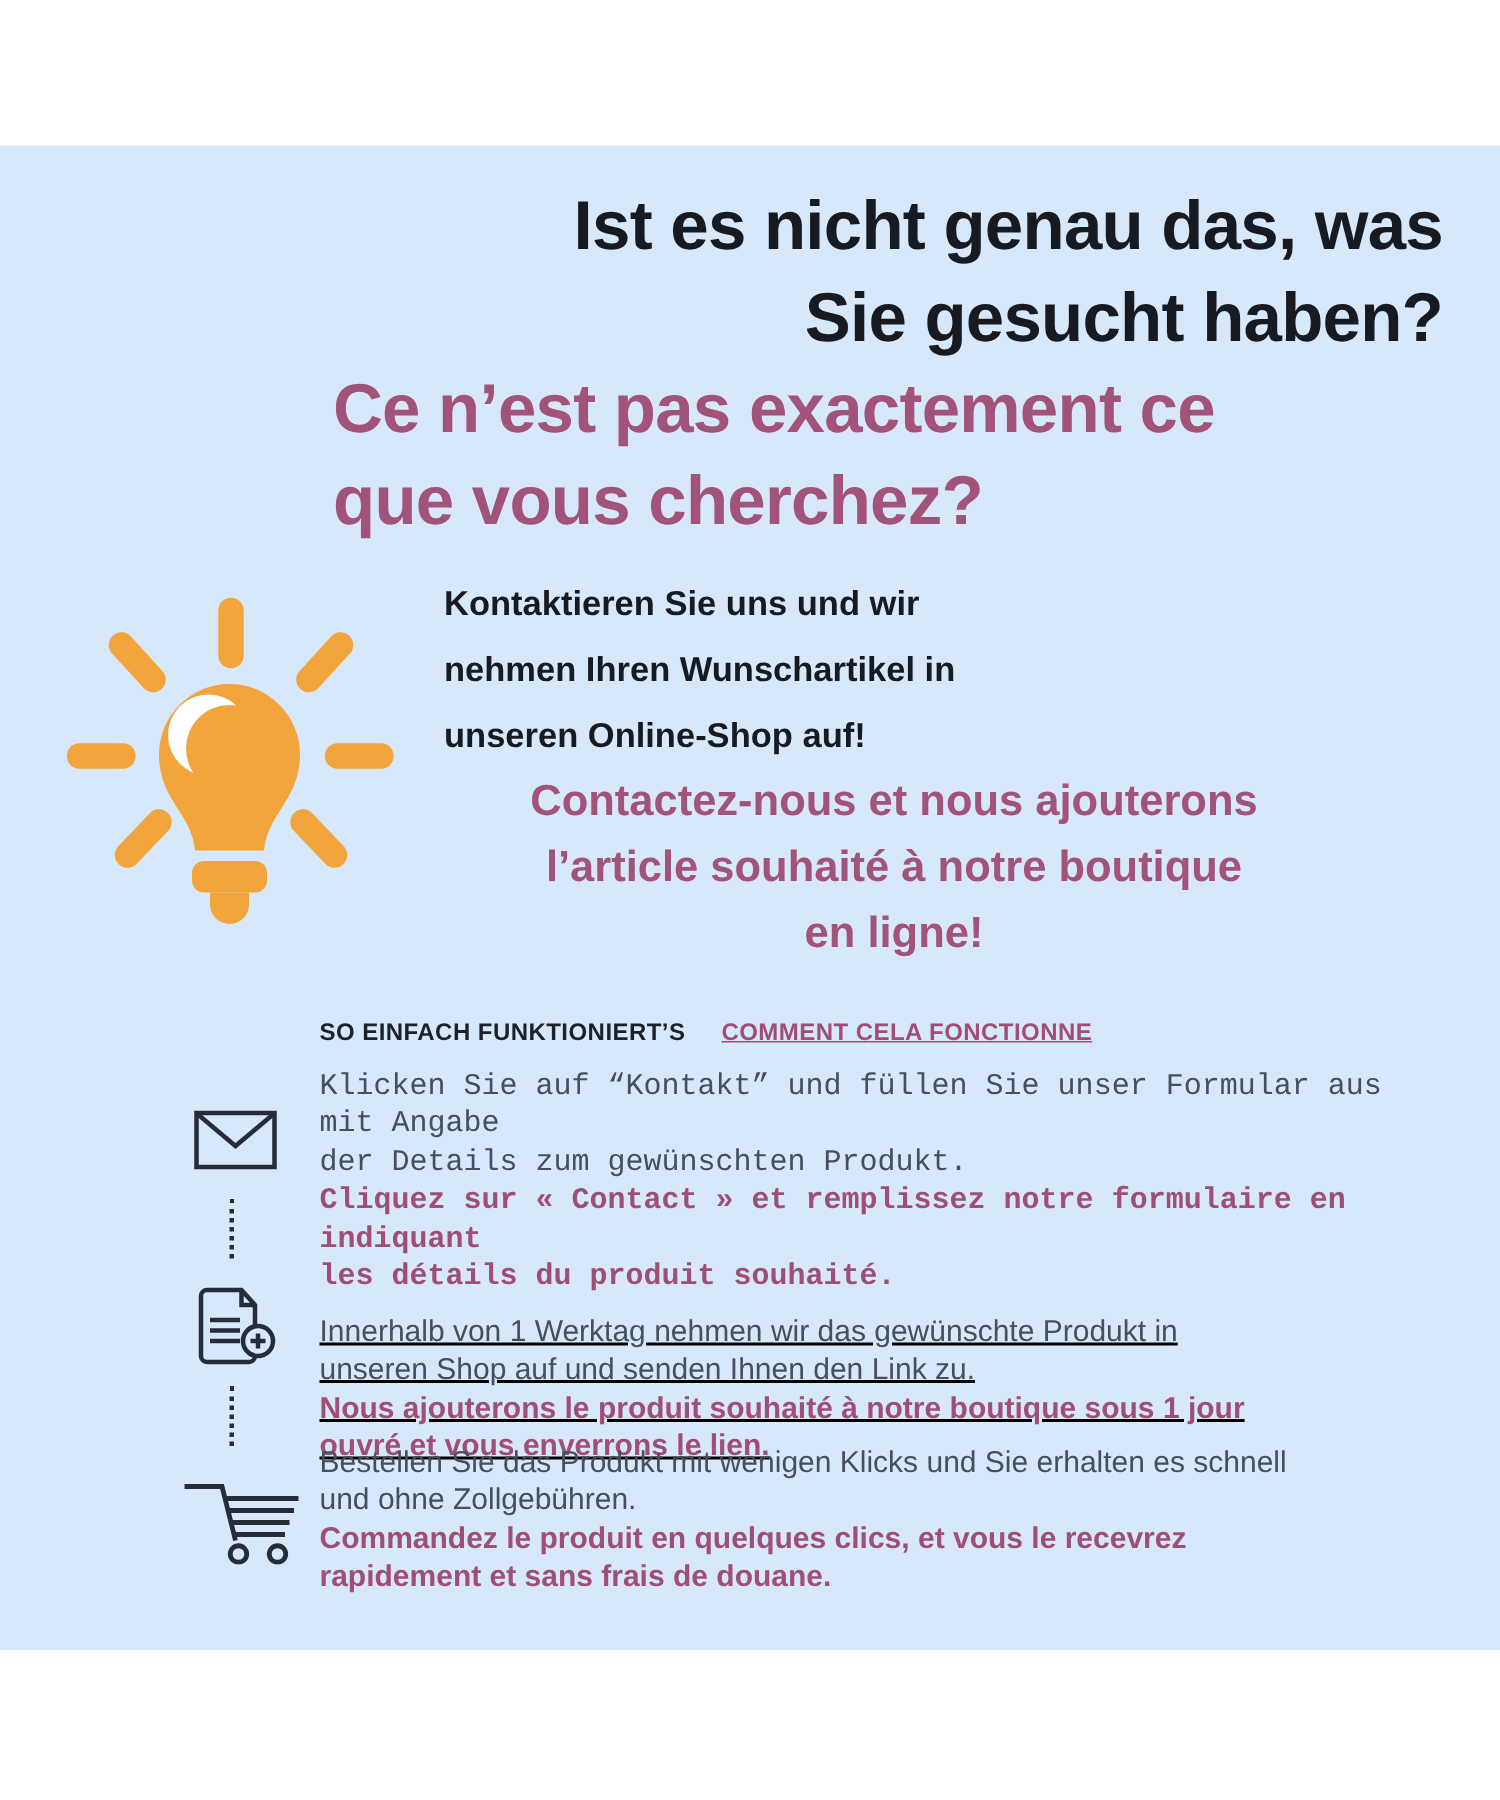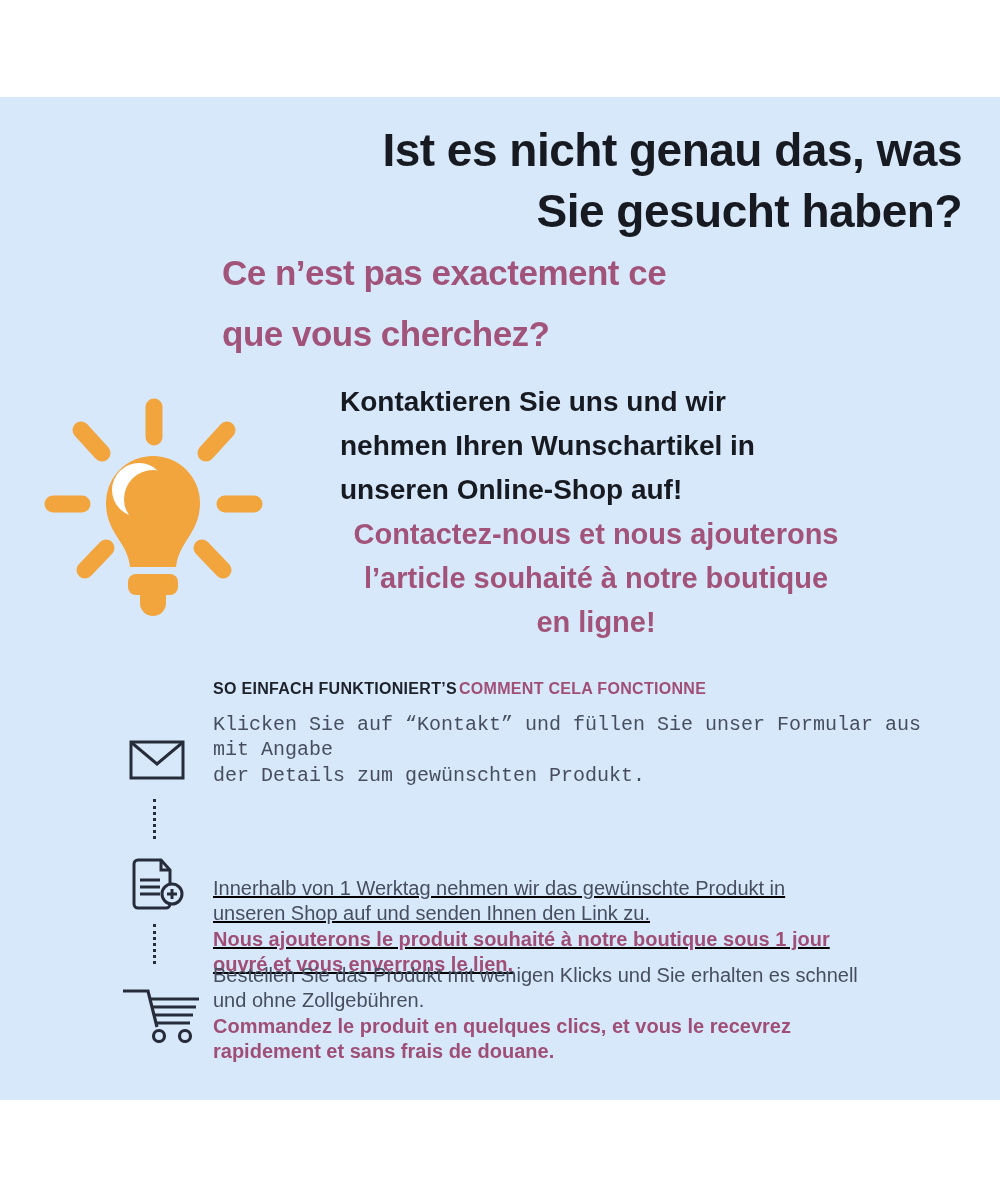--- a/index.html
+++ b/index.html
@@ -17,45 +17,44 @@
   .preline { white-space:pre-line; }
 
   
   .title-de {
     left:222px; top:120px; width:740px;
     font-size:46px; line-height:61px; font-weight:700;
     letter-spacing:-0.5px; color:var(--ink,#16191f);text-align:right;
   }
   .title-fr {
     left:222px; top:242px; width:740px;
-    font-size:35px; line-height:61px; font-weight:700;
+    font-size:46px; line-height:61px; font-weight:700;
     letter-spacing:-0.5px; color:var(--mauve,#a2537a);
   }
 
   
   .bulb { left:42px; top:396px; width:223px; height:229px; }
 
   
   .intro-de {
     left:296px; top:380px; width:600px;
-    font-size:28px; line-height:44px; font-weight:700;
+    font-size:23px; line-height:44px; font-weight:700;
     color:var(--ink,#16191f);
-    margin-left:44px;
   }
   .intro-fr {
     left:296px; top:512px; width:600px;
     font-size:29px; line-height:44px; font-weight:700;
     color:var(--mauve,#a2537a);
     text-align:center;
   }
 
   
   .section-header { left:213px; top:679px; width:760px; font-size:16px; line-height:20px; font-weight:700; letter-spacing:0.3px; }
-  .section-header .de { color:#1d212a; margin-right:2px; }
-  .section-header .fr { color:var(--mauve-step,#a04e77); }
+  .section-header .de { color:#1d212a; margin-right:24px; }
+  .section-header .fr { color:var(--mauve-step,#a04e77);text-decoration:underline; }
 
   
   .step { left:213px; width:740px; font-size:20px; line-height:25.4px; }
   .step .de { color:var(--slate,#454c5c); font-weight:400; }
   .step .fr { color:var(--mauve-step,#a04e77); font-weight:700; }
   .step1 { top:712px;font-family:Liberation Mono, monospace; }
   .step2 { top:876px;text-decoration:underline; }
   .step3 { top:963px; }
 
   .icon-env  { left:129px; top:740px; width:56px; height:40px; }
@@ -113,20 +112,22 @@
 
 <span class="abs icon-env">
   <svg viewBox="0 0 56 40" width="56" height="40" fill="none" stroke="#272c3a" stroke-width="3">
     <rect x="2" y="2" width="52" height="36"></rect>
     <path d="M3 3 L28 24 L53 3"></path>
   </svg>
 </span>
 <div class="abs step step1">
   <p class="preline de">Klicken Sie auf “Kontakt” und füllen Sie unser Formular aus mit Angabe
 der Details zum gewünschten Produkt.</p>
+  <p class="preline fr">Cliquez sur « Contact » et remplissez notre formulaire en indiquant
+les détails du produit souhaité.</p>
 </div>
 
 <div class="abs dotted dotted1"></div>
 
 <span class="abs icon-doc">
   <svg viewBox="0 0 64 54" width="64" height="54" fill="none" stroke="#272c3a" stroke-width="3">
     <path d="M35 2 H12 a4 4 0 0 0 -4 4 v40 a4 4 0 0 0 4 4 h28 a4 4 0 0 0 4 -4 V12 Z"></path>
     <path d="M35 2 V12 H44"></path>
     <line x1="14" y1="22" x2="34" y2="22"></line>
     <line x1="14" y1="29" x2="34" y2="29"></line>

